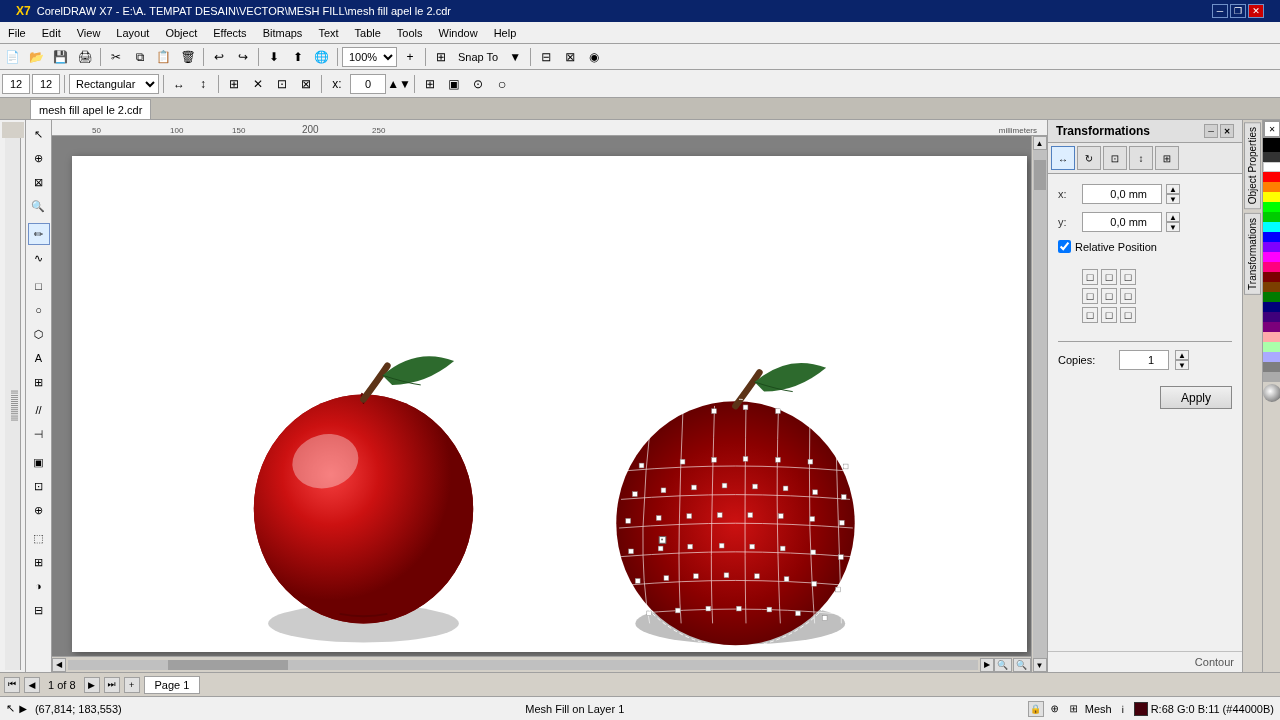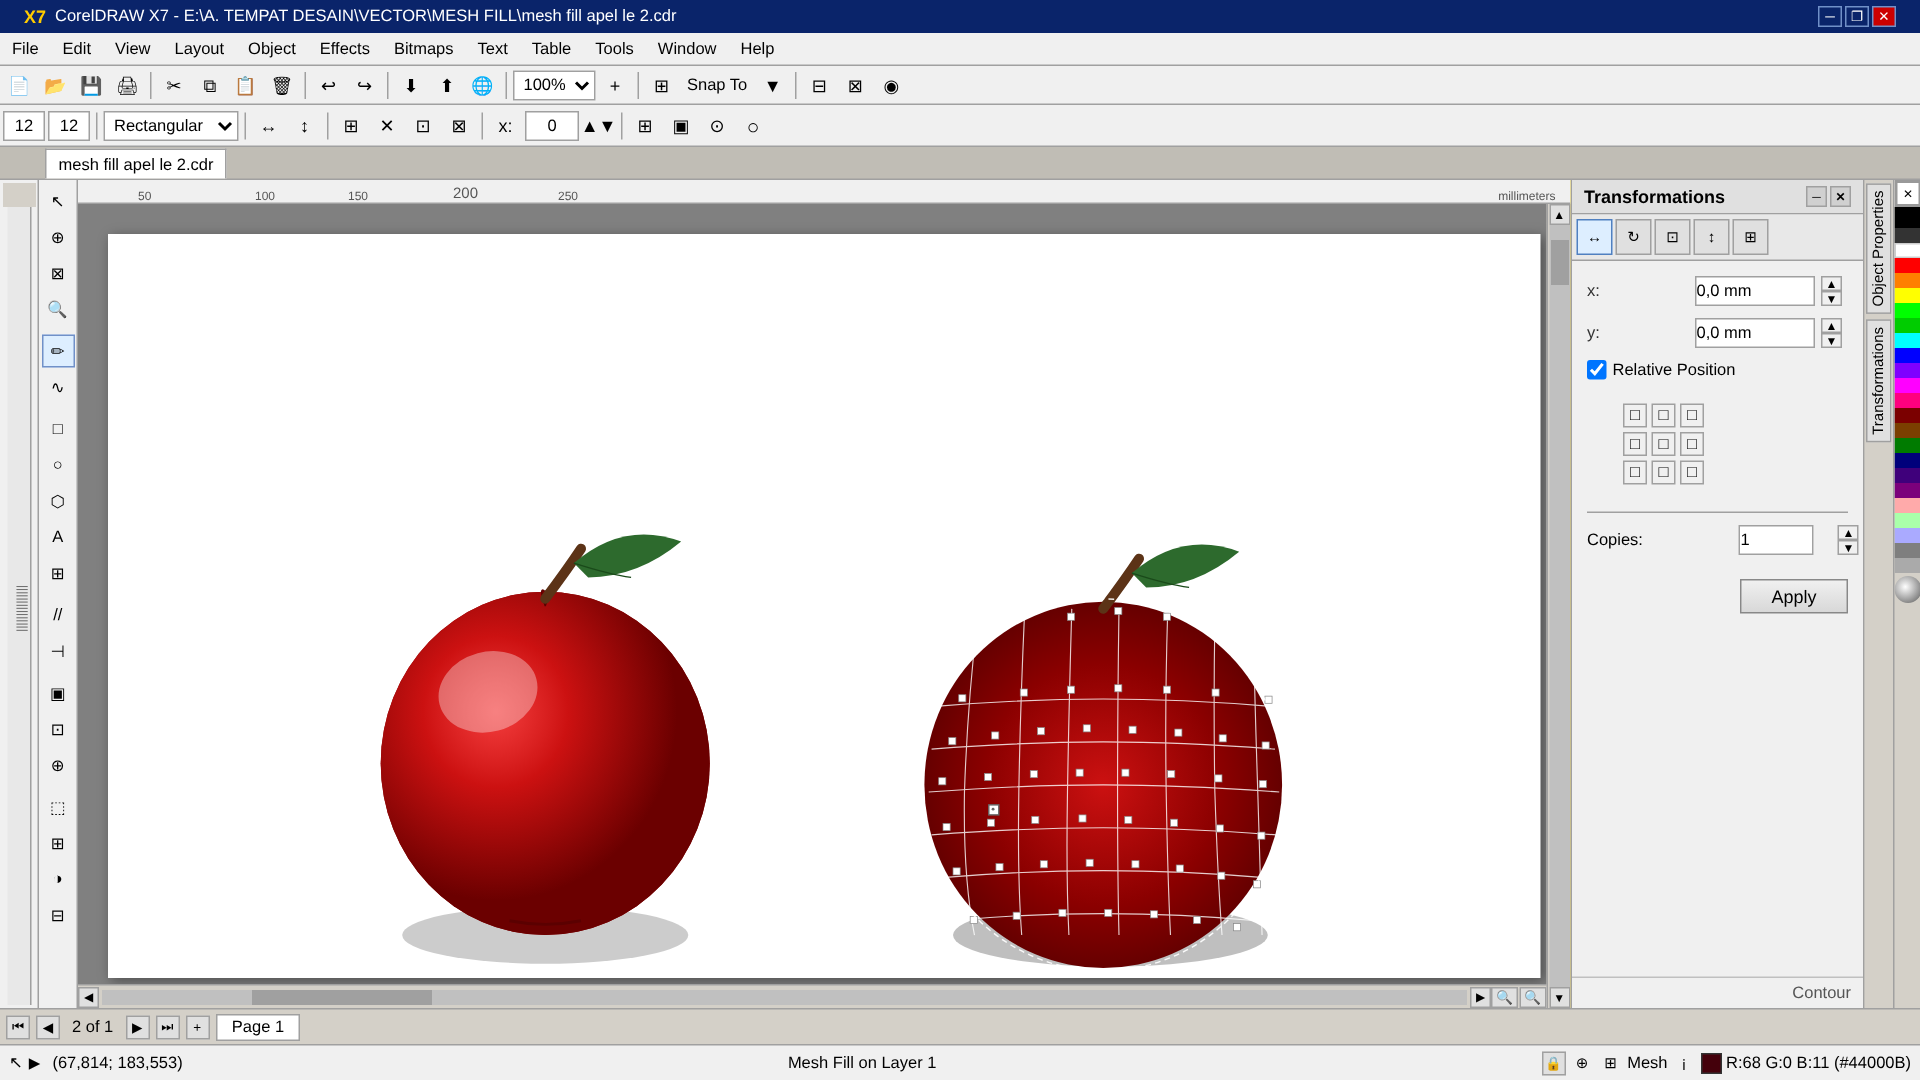--- a/index.html
+++ b/index.html
@@ -57,21 +57,21 @@
 
     
     #right-panel {
       width: 200px; background: #f0f0f0; border-left: 1px solid #a0a0a0;
       display: flex; flex-direction: column;
     }
     #panel-header { background: #e0e0e0; border-bottom: 1px solid #a0a0a0; padding: 4px 8px; font-size: 12px; font-weight: bold; display: flex; justify-content: space-between; align-items: center; }
     #panel-content { flex: 1; padding: 8px; }
     .panel-row { display: flex; align-items: center; margin-bottom: 8px; gap: 4px; }
     .panel-label { width: 20px; font-size: 11px; color: #333; }
-    .panel-input { width: 70px; height: 20px; border: 1px solid #a0a0a0; font-size: 11px; padding-right: 14px; margin-left: 48px; }
+    .panel-input { width: 70px; height: 20px; border: 1px solid #a0a0a0; font-size: 11px; text-align: right; padding-right: 14px; }
     .spin-btn { width: 14px; height: 10px; background: #f0f0f0; border: 1px solid #a0a0a0; display: flex; align-items: center; justify-content: center; cursor: pointer; font-size: 8px; }
     .checkbox-row { display: flex; align-items: center; gap: 4px; margin-bottom: 8px; }
     .grid-dot { width: 16px; height: 16px; background: #f0f0f0; border: 1px solid #a0a0a0; display: flex; align-items: center; justify-content: center; cursor: pointer; }
     .copies-row { display: flex; align-items: center; gap: 4px; margin-bottom: 12px; }
     .apply-btn { width: 80px; height: 26px; background: linear-gradient(to bottom, #f0f0f0, #d8d8d8); border: 1px solid #888; cursor: pointer; font-size: 12px; margin-left: auto; display: flex; align-items: center; justify-content: center; }
     .section-divider { height: 1px; background: #a0a0a0; margin: 8px 0; }
 
     
     #status-bar { height: 24px; background: #f0f0f0; border-top: 1px solid #a0a0a0; display: flex; align-items: center; padding: 0 4px; gap: 8px; font-size: 11px; }
     #page-tabs { height: 24px; background: #e0e0e0; border-top: 1px solid #a0a0a0; display: flex; align-items: center; padding: 0 4px; gap: 4px; }
@@ -423,21 +423,21 @@
         <div class="grid-dot">□</div>
         <div class="grid-dot">□</div>
         <div class="grid-dot">□</div>
         <div class="grid-dot">□</div>
         <div class="grid-dot">□</div>
       </div>
 
       <div class="section-divider"></div>
 
       
-      <div class="copies-row" style="display:flex;align-items:center;gap:16px;margin-top:8px;">
+      <div class="copies-row" style="display:flex;align-items:center;gap:6px;margin-top:8px;">
         <span style="font-size:11px;width:55px;">Copies:</span>
         <input class="panel-input" value="1" style="width: 50px;">
         <div style="display:flex;flex-direction:column;">
           <div class="spin-btn">▲</div>
           <div class="spin-btn">▼</div>
         </div>
       </div>
 
       
       <div style="display:flex;justify-content:flex-end;margin-top:16px;">
@@ -483,21 +483,21 @@
     <div style="background:#aaaaff;width:18px;height:10px;cursor:pointer;"></div>
     <div style="background:#7f7f7f;width:18px;height:10px;cursor:pointer;"></div>
     <div style="background:#aaaaaa;width:18px;height:10px;cursor:pointer;"></div>
     <div style="width:18px;height:18px;border-radius:50%;background:radial-gradient(circle at 40% 40%, #ffffff, #aaaaaa, #555555);cursor:pointer;margin:2px auto;"></div>
   </div>
 </div>
 
 <div id="page-tabs" style="height:24px;background:#d4d0c8;border-top:1px solid #a0a0a0;display:flex;align-items:center;padding:0 4px;gap:4px;">
   <div style="width:16px;height:16px;background:#e0e0e0;border:1px solid #a0a0a0;display:flex;align-items:center;justify-content:center;cursor:pointer;font-size:9px;">⏮</div>
   <div style="width:16px;height:16px;background:#e0e0e0;border:1px solid #a0a0a0;display:flex;align-items:center;justify-content:center;cursor:pointer;font-size:9px;">◀</div>
-  <span style="font-size:11px;padding:0 4px;">2 of 1</span>
+  <span style="font-size:11px;padding:0 4px;">1 of 8</span>
   <div style="width:16px;height:16px;background:#e0e0e0;border:1px solid #a0a0a0;display:flex;align-items:center;justify-content:center;cursor:pointer;font-size:9px;">▶</div>
   <div style="width:16px;height:16px;background:#e0e0e0;border:1px solid #a0a0a0;display:flex;align-items:center;justify-content:center;cursor:pointer;font-size:9px;">⏭</div>
   <div style="width:16px;height:16px;background:#e0e0e0;border:1px solid #a0a0a0;display:flex;align-items:center;justify-content:center;cursor:pointer;font-size:9px;">+</div>
   <div style="height:18px;padding:0 10px;background:white;border:1px solid #a0a0a0;cursor:pointer;font-size:11px;display:flex;align-items:center;">Page 1</div>
 </div>
 
 <div id="status-bar" style="height:24px;background:#f0f0f0;border-top:1px solid #a0a0a0;display:flex;align-items:center;padding:0 6px;gap:8px;font-size:11px;">
   <div style="display:flex;align-items:center;gap:4px;">
     <span style="font-size:11px;">↖</span>
     <span style="font-size:10px;">▶</span>

